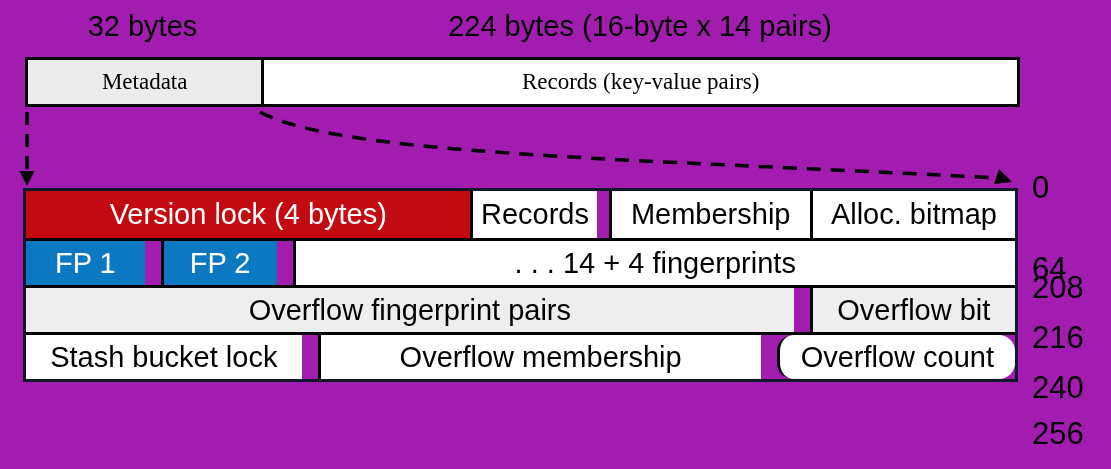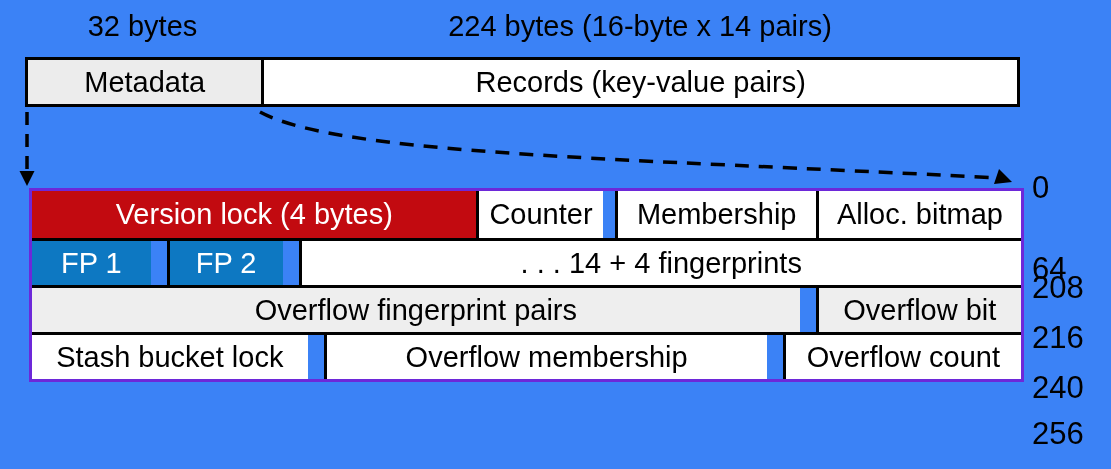--- a/index.html
+++ b/index.html
@@ -5,21 +5,21 @@
   * { margin: 0; padding: 0; box-sizing: border-box; }
   html, body { background: #ffffff; }
   body {
     font-family: "Liberation Sans", "DejaVu Sans", sans-serif;
     color: #000;
   }
   .canvas {
     position: relative;
     width: 1111px;
     height: 469px;
-    background: #3b82f6;
+    background: #a21caf;
     overflow: hidden;
   }
 
   
   .size-label {
     position: absolute;
     top: 8px;
     height: 36px;
     display: flex;
     align-items: center;
@@ -35,42 +35,43 @@
     position: absolute;
     left: 25px; top: 57px;
     width: 995px; height: 50px;
     display: flex;
     border: 3px solid #000;
   }
   .overview .cell {
     display: flex;
     align-items: center;
     justify-content: center;
-    font-size: 29px;
+    font-size: 23px;
     white-space: nowrap;
     height: 100%;
+    font-family: Liberation Serif, serif;
   }
   .overview .cell + .cell { border-left: 3px solid #000; }
   #ov-metadata { width: 23.6%; background: #ececec; }
   #ov-records  { width: 76.4%; background: #ffffff; }
 
   
   .arrow-layer {
     position: absolute;
     left: 0; top: 0;
     width: 1111px; height: 469px;
     pointer-events: none;
   }
 
   
   .bucket {
     position: absolute;
-    left: 29px; top: 188px;
+    left: 23px; top: 188px;
     width: 995px;
-    border: 3px solid #6d28d9;
+    border: 3px solid #0f172a;
   }
   .brow {
     display: flex;
     height: 47px;
   }
   .brow + .brow { border-top: 3px solid #000; gap: 16px; }
   .bcell {
     display: flex;
     align-items: center;
     justify-content: center;
@@ -86,21 +87,21 @@
   .fill-gray { background: #eeeeee; }
   .italic { font-style: italic; }
 
   
   .r1c0 { width: 45.5%; } .r1c1 { width: 12.9%; } .r1c2 { width: 20.6%; margin-left: 12px; } .r1c3 { width: 21.0%; }
   
   .r2c0 { width: 12.4%; } .r2c1 { width: 12.1%; } .r2c2 { width: 75.5%; }
   
   .r3c0 { width: 78.9%; } .r3c1 { width: 21.1%; }
   
-  .r4c0 { width: 28.8%; } .r4c1 { width: 46.3%; } .r4c2 { width: 24.9%; }
+  .r4c0 { width: 28.8%; } .r4c1 { width: 46.3%; } .r4c2 { width: 24.9%; border-radius: 16px; }
   
   .r5c0 { width: 100%; }
 
   
   .offsets {
     position: absolute;
     left: 1032px; top: 0;
     width: 79px; height: 469px;
   }
   .offset {
@@ -140,21 +141,21 @@
     <g>
       <path d="M 260 112 C 340 155, 620 158, 998 178" fill="none" stroke="#000" stroke-width="3.5" stroke-dasharray="14 10"></path>
       <path d="M 1012 182 L 994 184 L 999 169 Z" fill="#000"></path>
     </g>
   </svg>
 
   <div class="bucket">
 
     <div class="brow">
       <div class="bcell fill-red r1c0">Version lock (4 bytes)</div>
-      <div class="bcell r1c1">Counter</div>
+      <div class="bcell r1c1">Records</div>
       <div class="bcell r1c2">Membership</div>
       <div class="bcell r1c3">Alloc. bitmap</div>
     </div>
 
     <div class="brow">
       <div class="bcell fill-blue r2c0">FP 1</div>
       <div class="bcell fill-blue r2c1">FP 2</div>
       <div class="bcell r2c2">. . . 14 + 4 fingerprints</div>
     </div>
 

